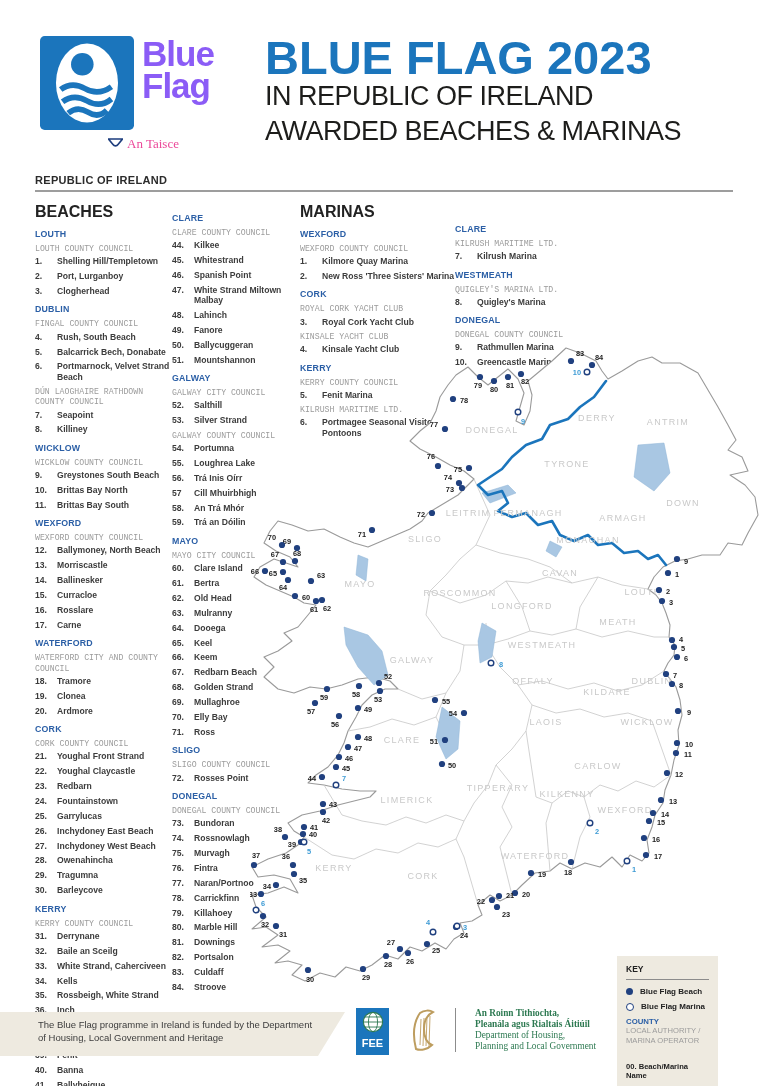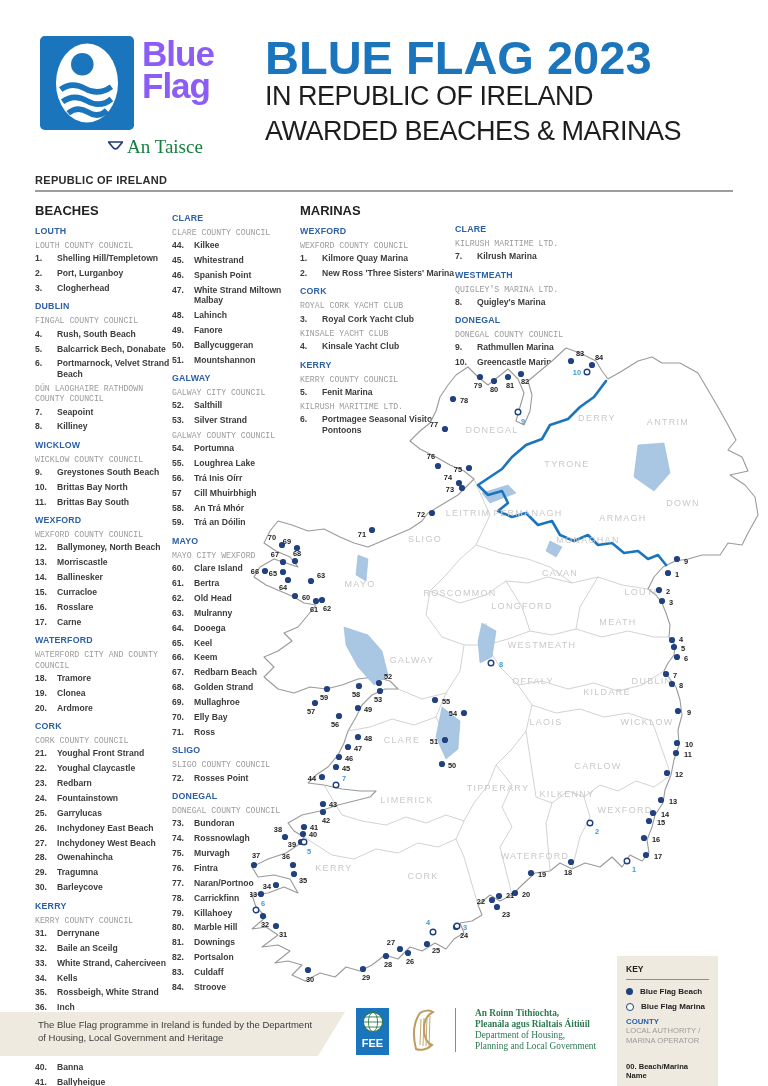--- a/index.html
+++ b/index.html
@@ -1,33 +1,33 @@
 <!DOCTYPE html>
 <html><head>
 <meta charset="utf-8">
 <style>
   html,body{margin:0;padding:0;background:#fff;}
   body{width:768px;height:1086px;position:relative;font-family:"Liberation Sans",sans-serif;overflow:hidden;}
   .abs{position:absolute;}
   
   #logo-box{left:40px;top:36px;width:94px;height:94px;}
   #logo-word{left:142px;top:38px;color:#8b5cf6;font-weight:bold;font-size:35px;line-height:.92;letter-spacing:-1px;}
-  #antaisce{left:108px;top:136px;color:#15803d;font-family:"Liberation Serif",serif;font-size:19px;display:flex;align-items:center;gap:4px;}
+  #antaisce{left:108px;top:136px;color:#ec4899;font-family:"Liberation Serif",serif;font-size:13px;display:flex;align-items:center;gap:4px;}
   #title-block{left:265px;top:34px;width:480px;}
   #main-title{color:#1b75bc;font-size:47px;font-weight:bold;letter-spacing:0;line-height:1;}
   .subtitle{color:#1d1d1b;font-size:27px;line-height:1.15;margin-top:4px;letter-spacing:-.5px;}
   #roi-label{left:35px;top:174px;font-size:11px;font-weight:bold;color:#2b2b2b;letter-spacing:.3px;}
   #roi-rule{left:35px;top:190px;width:698px;height:2px;background:#9d9d9d;}
   
   .col{position:absolute;top:203px;font-size:8.6px;color:#3c3c3c;}
   #col-0{left:35px;width:138px;}
   #col-1{left:172px;width:124px;padding-top:2px;}
   #col-2{left:300px;width:158px;}
   #col-3{left:455px;width:150px;padding-top:13px;}
-  .col-title{font-size:13px;font-weight:bold;color:#222;margin:0 0 4px 0;}
+  .col-title{font-size:16px;font-weight:bold;color:#222;margin:0 0 4px 0;}
   .county-h{color:#2b5fa6;font-weight:bold;font-size:8.8px;margin:8px 0 2px 0;letter-spacing:.2px;}
   .operator{color:#9b9b9b;font-size:8.2px;margin:5px 0 2px 0;line-height:1.25;font-family:Liberation Mono, monospace;}
   .entry{display:flex;line-height:1.2;margin:0 0 4.6px 0;}
   .entry .no{width:22px;flex:0 0 22px;font-weight:bold;}
   .entry .nm{font-weight:bold;}
   
   #map{left:250px;top:345px;width:518px;height:665px;}
   .county-label{fill:#c9c9c9;font-size:9px;letter-spacing:1.3px;font-family:"Liberation Sans",sans-serif;}
   .bdot{fill:#20407f;}
   .blabel{fill:#1c1c1c;font-size:7.4px;font-weight:bold;font-family:"Liberation Sans",sans-serif;}
@@ -331,21 +331,21 @@
     </div>
     <div class="entry">
       <span class="no">58.</span>
       <span class="nm">An Trá Mhór</span>
     </div>
     <div class="entry">
       <span class="no">59.</span>
       <span class="nm">Trá an Dóilin</span>
     </div>
     <div class="county-h">MAYO</div>
-    <div class="operator">MAYO CITY WEXFORD</div>
+    <div class="operator">MAYO CITY COUNCIL</div>
     <div class="entry">
       <span class="no">60.</span>
       <span class="nm">Clare Island</span>
     </div>
     <div class="entry">
       <span class="no">61.</span>
       <span class="nm">Bertra</span>
     </div>
     <div class="entry">
       <span class="no">62.</span>

